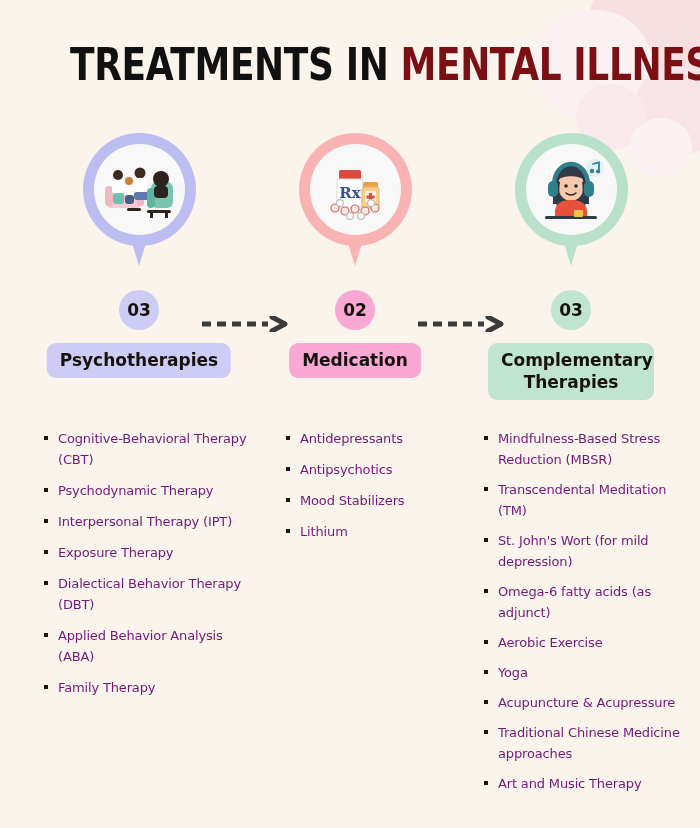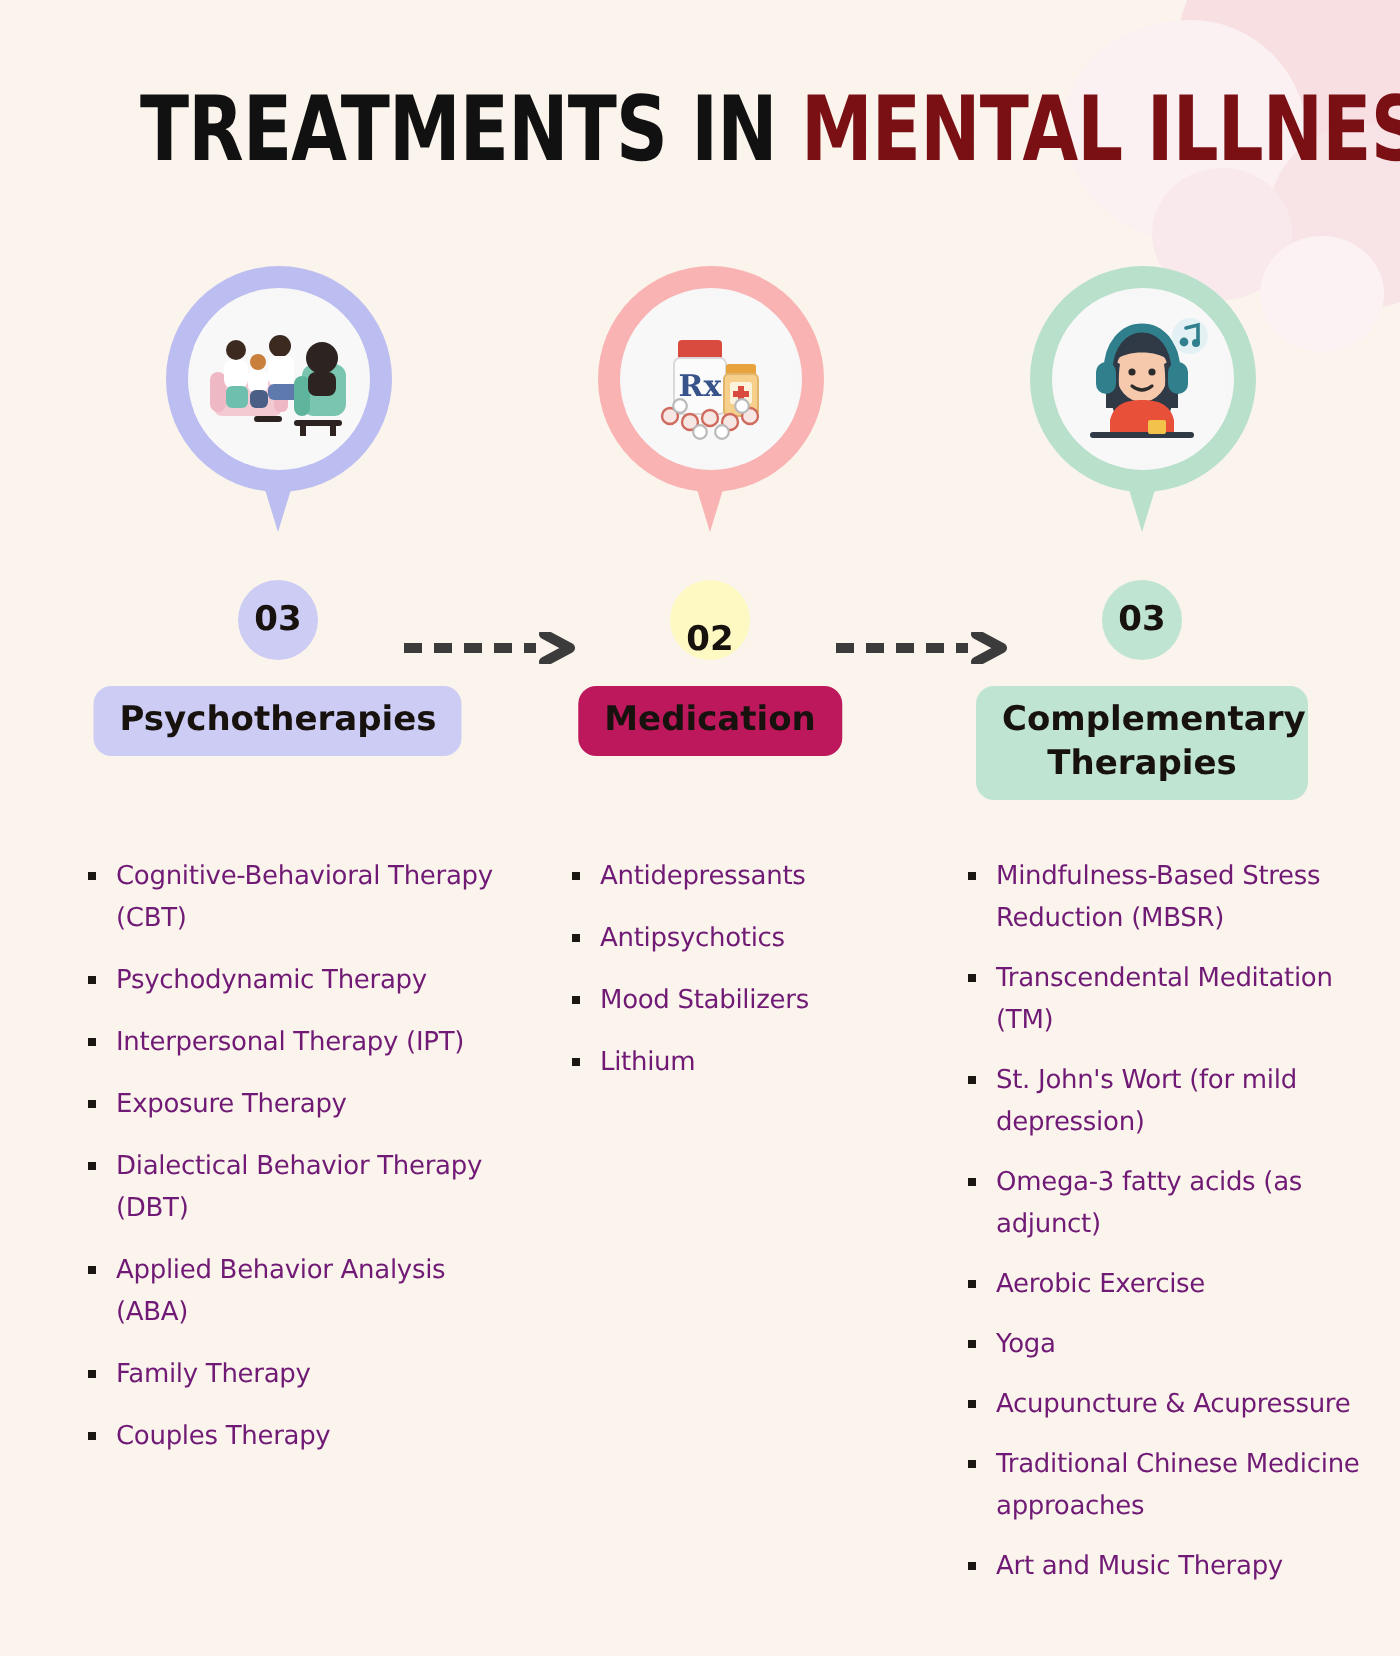--- a/index.html
+++ b/index.html
@@ -83,39 +83,39 @@
 
   
   .badge {
     position: absolute; top: 157px; left: 50%; margin-left: -20px;
     width: 40px; height: 40px; border-radius: 50%;
     display: flex; align-items: center; justify-content: center;
     font-family: "DejaVu Sans", sans-serif;
     font-weight: 700; font-size: 17px; color: #18120f;
   }
   .badge-1 { background: #ccccf5; }
-  .badge-2 { background: #fef9c3; align-items: flex-end; }
+  .badge-2 { background: #f9a8d4; }
   .badge-3 { background: #bfe4d1; }
 
   
   .pill {
     position: absolute; top: 210px; left: 50%;
     transform: translateX(-50%);
     border-radius: 9px;
     padding: 6px 13px 7px;
     font-family: "DejaVu Sans", sans-serif;
     font-weight: 700;
     font-size: 17px;
     line-height: 22px;
     color: #18120f;
     white-space: nowrap;
   }
   .pill-2line { white-space: normal; width: 166px; text-align: center; }
   .pill-1 { background: #ccccf5; }
-  .pill-2 { background: #be185d; }
+  .pill-2 { background: #f9a8d4; }
   .pill-3 { background: #bfe4d1; }
 
   
   .cols { position: absolute; left: 0; top: 428px; width: 700px; }
   .col { position: absolute; top: 0; }
   .col-1 { left: 42px; width: 218px; }
   .col-2 { left: 284px; width: 180px; }
   .col-3 { left: 482px; width: 210px; }
 
   .col ul { list-style: none; }
@@ -298,39 +298,38 @@
   <div class="cols">
     <div class="col col-1">
       <ul>
         <li>Cognitive-Behavioral Therapy (CBT)</li>
         <li>Psychodynamic Therapy</li>
         <li>Interpersonal Therapy (IPT)</li>
         <li>Exposure Therapy</li>
         <li>Dialectical Behavior Therapy (DBT)</li>
         <li>Applied Behavior Analysis (ABA)</li>
         <li>Family Therapy</li>
-        <li>Couples Therapy</li>
       </ul>
     </div>
 
     <div class="col col-2">
       <ul>
         <li>Antidepressants</li>
         <li>Antipsychotics</li>
         <li>Mood Stabilizers</li>
         <li>Lithium</li>
       </ul>
     </div>
 
     <div class="col col-3">
       <ul>
         <li>Mindfulness-Based Stress Reduction (MBSR)</li>
         <li>Transcendental Meditation (TM)</li>
         <li>St. John's Wort (for mild depression)</li>
-        <li>Omega-3 fatty acids (as adjunct)</li>
+        <li>Omega-6 fatty acids (as adjunct)</li>
         <li>Aerobic Exercise</li>
         <li>Yoga</li>
         <li>Acupuncture &amp; Acupressure</li>
         <li>Traditional Chinese Medicine approaches</li>
         <li>Art and Music Therapy</li>
       </ul>
     </div>
   </div>
 
 </div>

